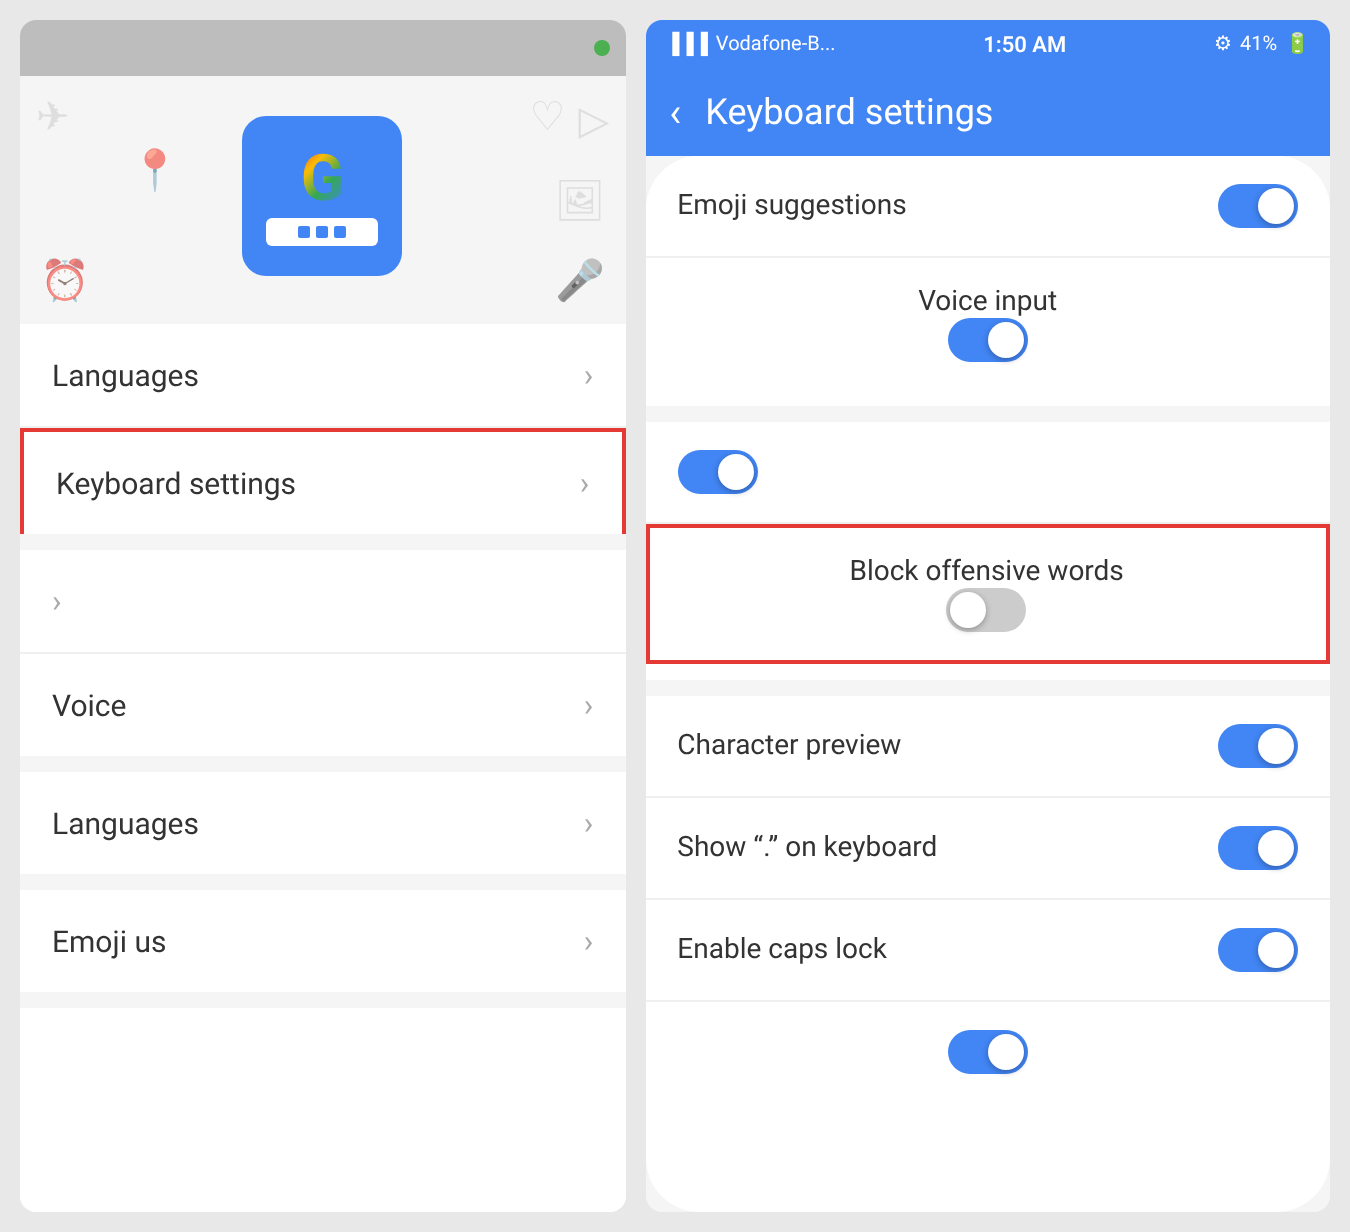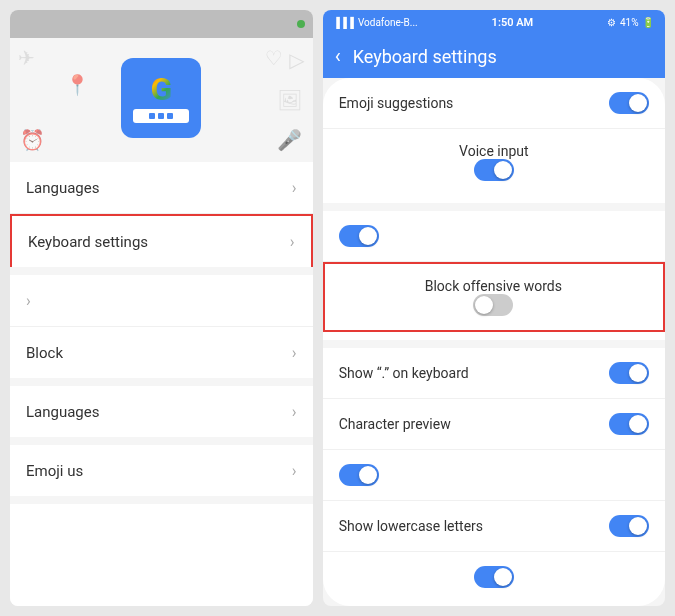--- a/index.html
+++ b/index.html
@@ -318,21 +318,21 @@
       <div class="menu-item highlighted">
         <span class="menu-item-text">Keyboard settings</span>
         <span class="chevron">›</span>
       </div>
     </div>
     <div class="menu-section">
       <div class="menu-item">
         <span class="chevron">›</span>
       </div>
       <div class="menu-item">
-        <span class="menu-item-text">Block</span>
+        <span class="menu-item-text">Voice</span>
         <span class="chevron">›</span>
       </div>
     </div>
     <div class="menu-section">
       <div class="menu-item">
         <span class="menu-item-text">Languages</span>
         <span class="chevron">›</span>
       </div>
     </div>
     <div class="menu-section">
@@ -393,38 +393,33 @@
         <div class="toggle off">
           <div class="toggle-knob"></div>
         </div>
       </div>
     </div>
 
     <div class="section-divider"></div>
 
     <div class="settings-section">
       <div class="settings-item">
+        <span class="settings-item-text">Character preview</span>
+        <div class="toggle on">
+          <div class="toggle-knob"></div>
+        </div>
+      </div>
+      <div class="settings-item">
         <span class="settings-item-text">Show “.” on keyboard</span>
         <div class="toggle on">
           <div class="toggle-knob"></div>
         </div>
       </div>
       <div class="settings-item">
-        <span class="settings-item-text">Character preview</span>
-        <div class="toggle on">
-          <div class="toggle-knob"></div>
-        </div>
-      </div>
-      <div class="settings-item">
-        <div class="toggle on">
-          <div class="toggle-knob"></div>
-        </div>
-      </div>
-      <div class="settings-item">
-        <span class="settings-item-text">Show lowercase letters</span>
+        <span class="settings-item-text">Enable caps lock</span>
         <div class="toggle on">
           <div class="toggle-knob"></div>
         </div>
       </div>
       <div class="settings-item">
         <div class="toggle on">
           <div class="toggle-knob"></div>
         </div>
       </div>
     </div>

